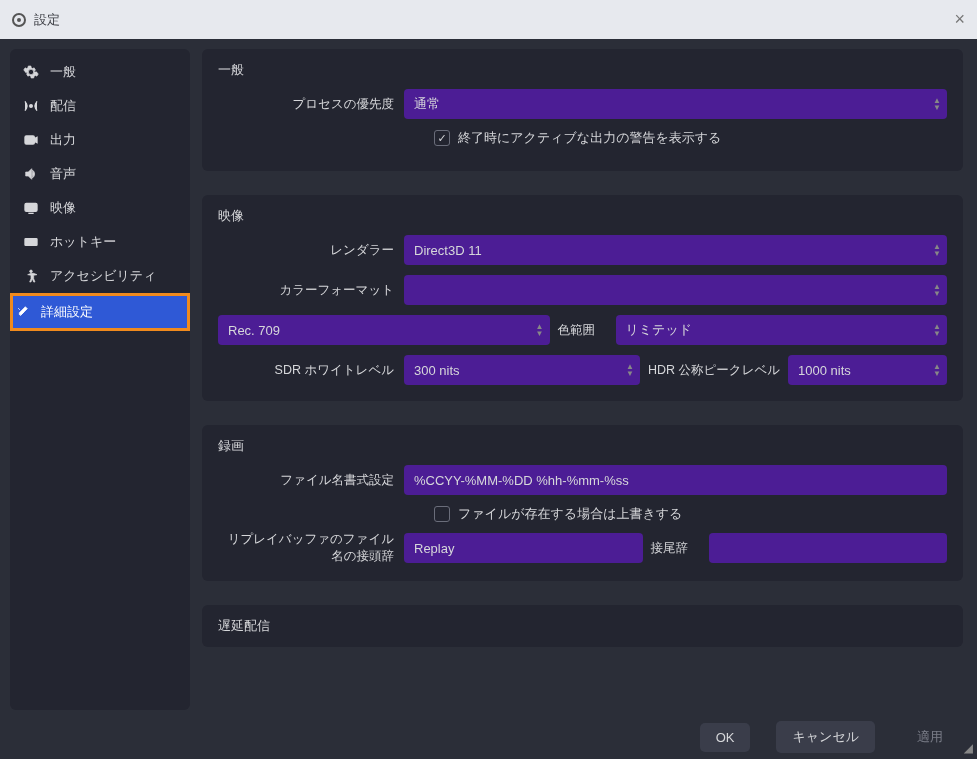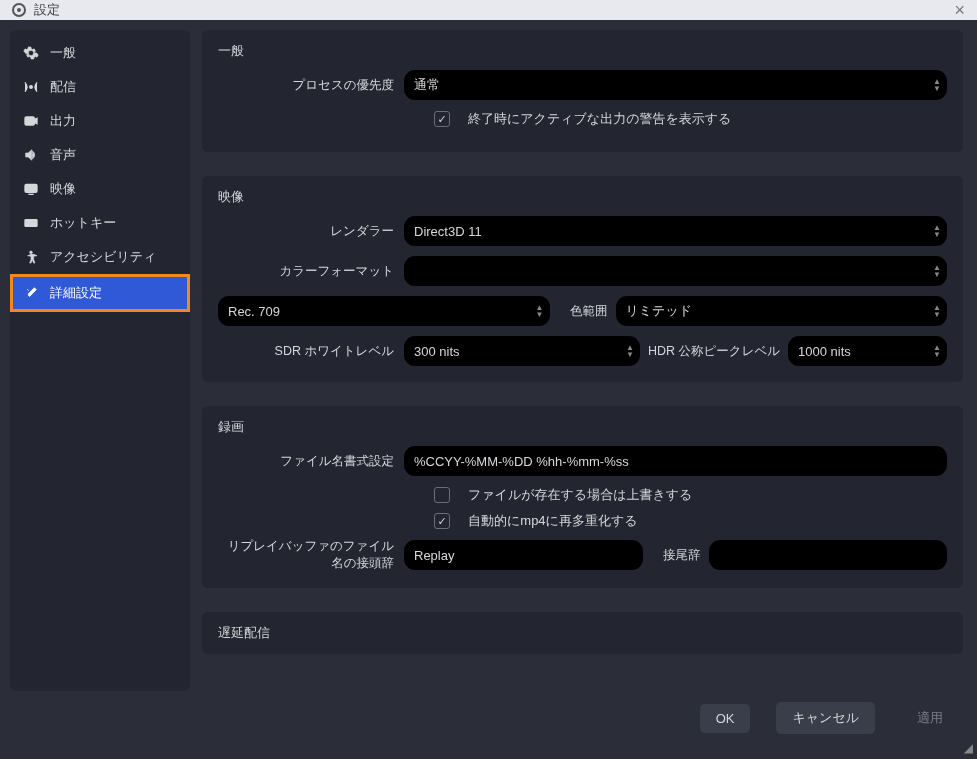--- a/index.html
+++ b/index.html
@@ -5,21 +5,21 @@
 * { box-sizing: border-box; margin: 0; padding: 0; }
 body {
   width: 977px; height: 759px;
   background: #2b2e38;
   font-family: "Segoe UI", "Hiragino Sans", Meiryo, sans-serif;
   font-size: 13px;
   color: #d6d7da;
   overflow: hidden;
 }
 .titlebar {
-  height: 20px;
+  height: 39px;
   background: #e7e9ee;
   display: flex; align-items: center; justify-content: space-between;
   padding: 0 12px;
   color: #3a3c42;
 }
 .titlebar .left { display: flex; align-items: center; gap: 8px; }
 .titlebar .close { font-size: 18px; color: #777; cursor: pointer; }
 .app-icon { width: 14px; height: 14px; border-radius: 50%; border: 2px solid #555; position: relative; }
 .app-icon::after { content: ""; position: absolute; width: 4px; height: 4px; background: #555; border-radius: 50%; top: 3px; left: 3px; }
 
@@ -40,21 +40,21 @@
   display: flex; align-items: center; gap: 10px;
   padding: 8px 12px;
   cursor: pointer;
   color: #d6d7da;
 }
 .side-item.active {
   background: #2f59d6;
   color: #fff;
   border: 3px solid #f08a1d;
   margin: 0;
-  padding: 7px 9px;
+  padding: 7px 0;
 }
 .side-icon { width: 18px; display: inline-flex; justify-content: center; }
 .side-icon svg { width: 16px; height: 16px; fill: currentColor; stroke: currentColor; }
 
 .main {
   flex: 1;
   overflow-y: auto;
   padding-right: 8px;
 }
 .main::-webkit-scrollbar { width: 6px; }
@@ -66,49 +66,49 @@
   padding: 12px 16px 16px;
   margin-bottom: 24px;
 }
 .sec-title { font-size: 13px; margin-bottom: 10px; color: #d6d7da; }
 .row { display: flex; align-items: center; margin-bottom: 10px; gap: 10px; }
 .row:last-child { margin-bottom: 0; }
 .lbl { width: 176px; text-align: right; flex-shrink: 0; font-size: 12.5px; }
 .ctrl { flex: 1; display: flex; gap: 8px; align-items: center; }
 
 .select, .input {
-  background: #000000;
+  background: #4c1d95;
   border: none;
-  border-radius: 11px;
+  border-radius: 4px;
   color: #d6d7da;
   height: 30px;
   padding: 0 10px;
   display: flex; align-items: center;
   position: relative;
 }
 .select .spin { position: absolute; right: 6px; top: 50%; transform: translateY(-50%); display: flex; flex-direction: column; gap: 0; color: #888; }
 .spin span { font-size: 8px; line-height: 7px; }
 
-.check-row { display: flex; align-items: center; gap: 18px; padding-left: 216px; margin-bottom: 8px; }
+.check-row { display: flex; align-items: center; gap: 8px; padding-left: 216px; margin-bottom: 8px; }
 .checkbox { width: 16px; height: 16px; border: 1px solid #6a6d7a; border-radius: 3px; display: inline-flex; align-items: center; justify-content: center; font-size: 11px; color: #d6d7da; }
 .checkbox.checked::after { content: "✓"; }
 
 .footer {
   height: 54px;
   display: flex; align-items: center; justify-content: flex-end;
   gap: 26px; padding: 0 18px;
 }
 .btn {
   background: #3a3d4a; border: none; border-radius: 5px;
   color: #d6d7da; padding: 7px 16px; cursor: pointer; font-size: 13px;
 }
 .btn.ghost { background: transparent; color: #7a7d88; }
 .resize-grip { position: absolute; right: 4px; bottom: 4px; color: #888; font-size: 12px; }
 
-.mid-lbl { min-width: 50px; text-align: right; font-size: 12.5px; }
+.mid-lbl { min-width: 50px; text-align: left; font-size: 12.5px; }
 </style>
 </head>
 <body>
 
 <div class="titlebar">
   <div class="left">
     <span class="app-icon"></span>
     <span>設定</span>
   </div>
   <span class="close">×</span>
@@ -284,24 +284,20 @@
         <div class="ctrl">
             <div class="input" style="flex:1">
               <span>%CCYY-%MM-%DD %hh-%mm-%ss</span>
             </div>
           </div>
       </div>
       <div class="check-row">
         <span class="checkbox"></span>
         <span>ファイルが存在する場合は上書きする</span>
       </div>
-      <div class="check-row">
-        <span class="checkbox checked"></span>
-        <span>自動的にmp4に再多重化する</span>
-      </div>
       <div class="row">
         <div class="lbl" style="width:176px">リプレイバッファのファイル名の接頭辞</div>
         <div class="ctrl">
           <div class="input" style="flex:1">
               <span>Replay</span>
             </div>
           <div class="mid-lbl">接尾辞</div>
           <div class="input" style="flex:1">
               <span></span>
             </div>

